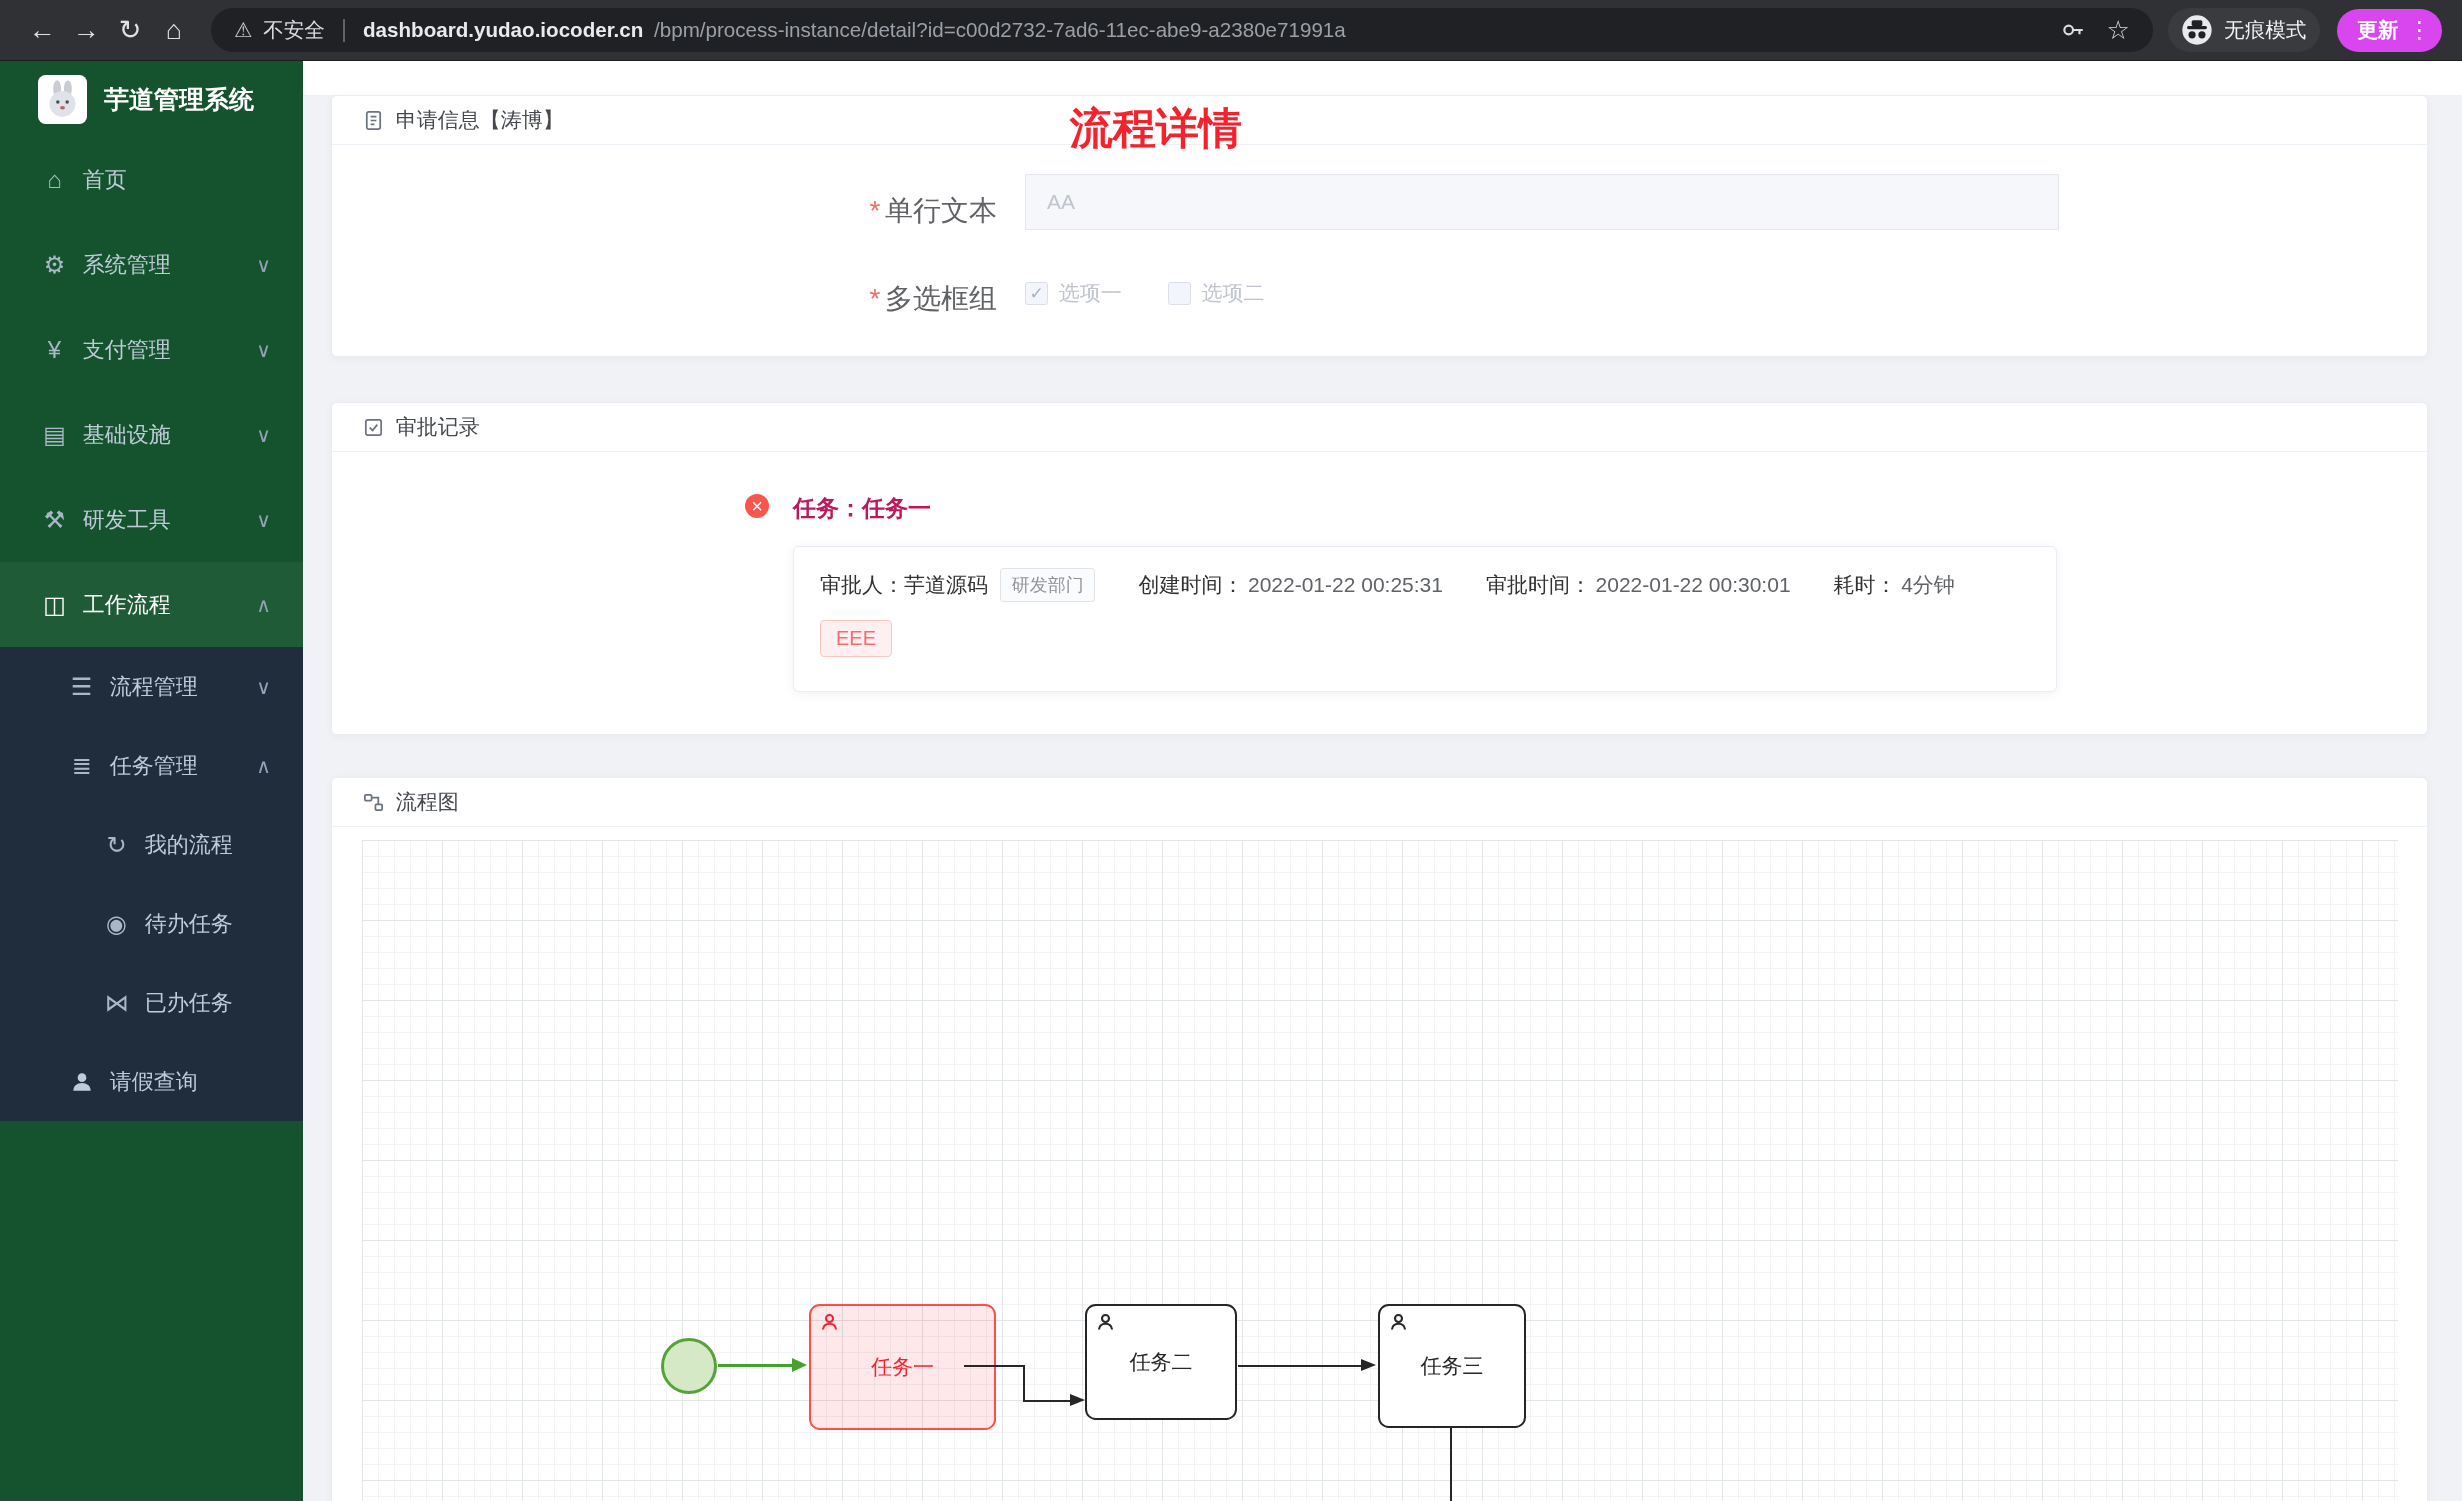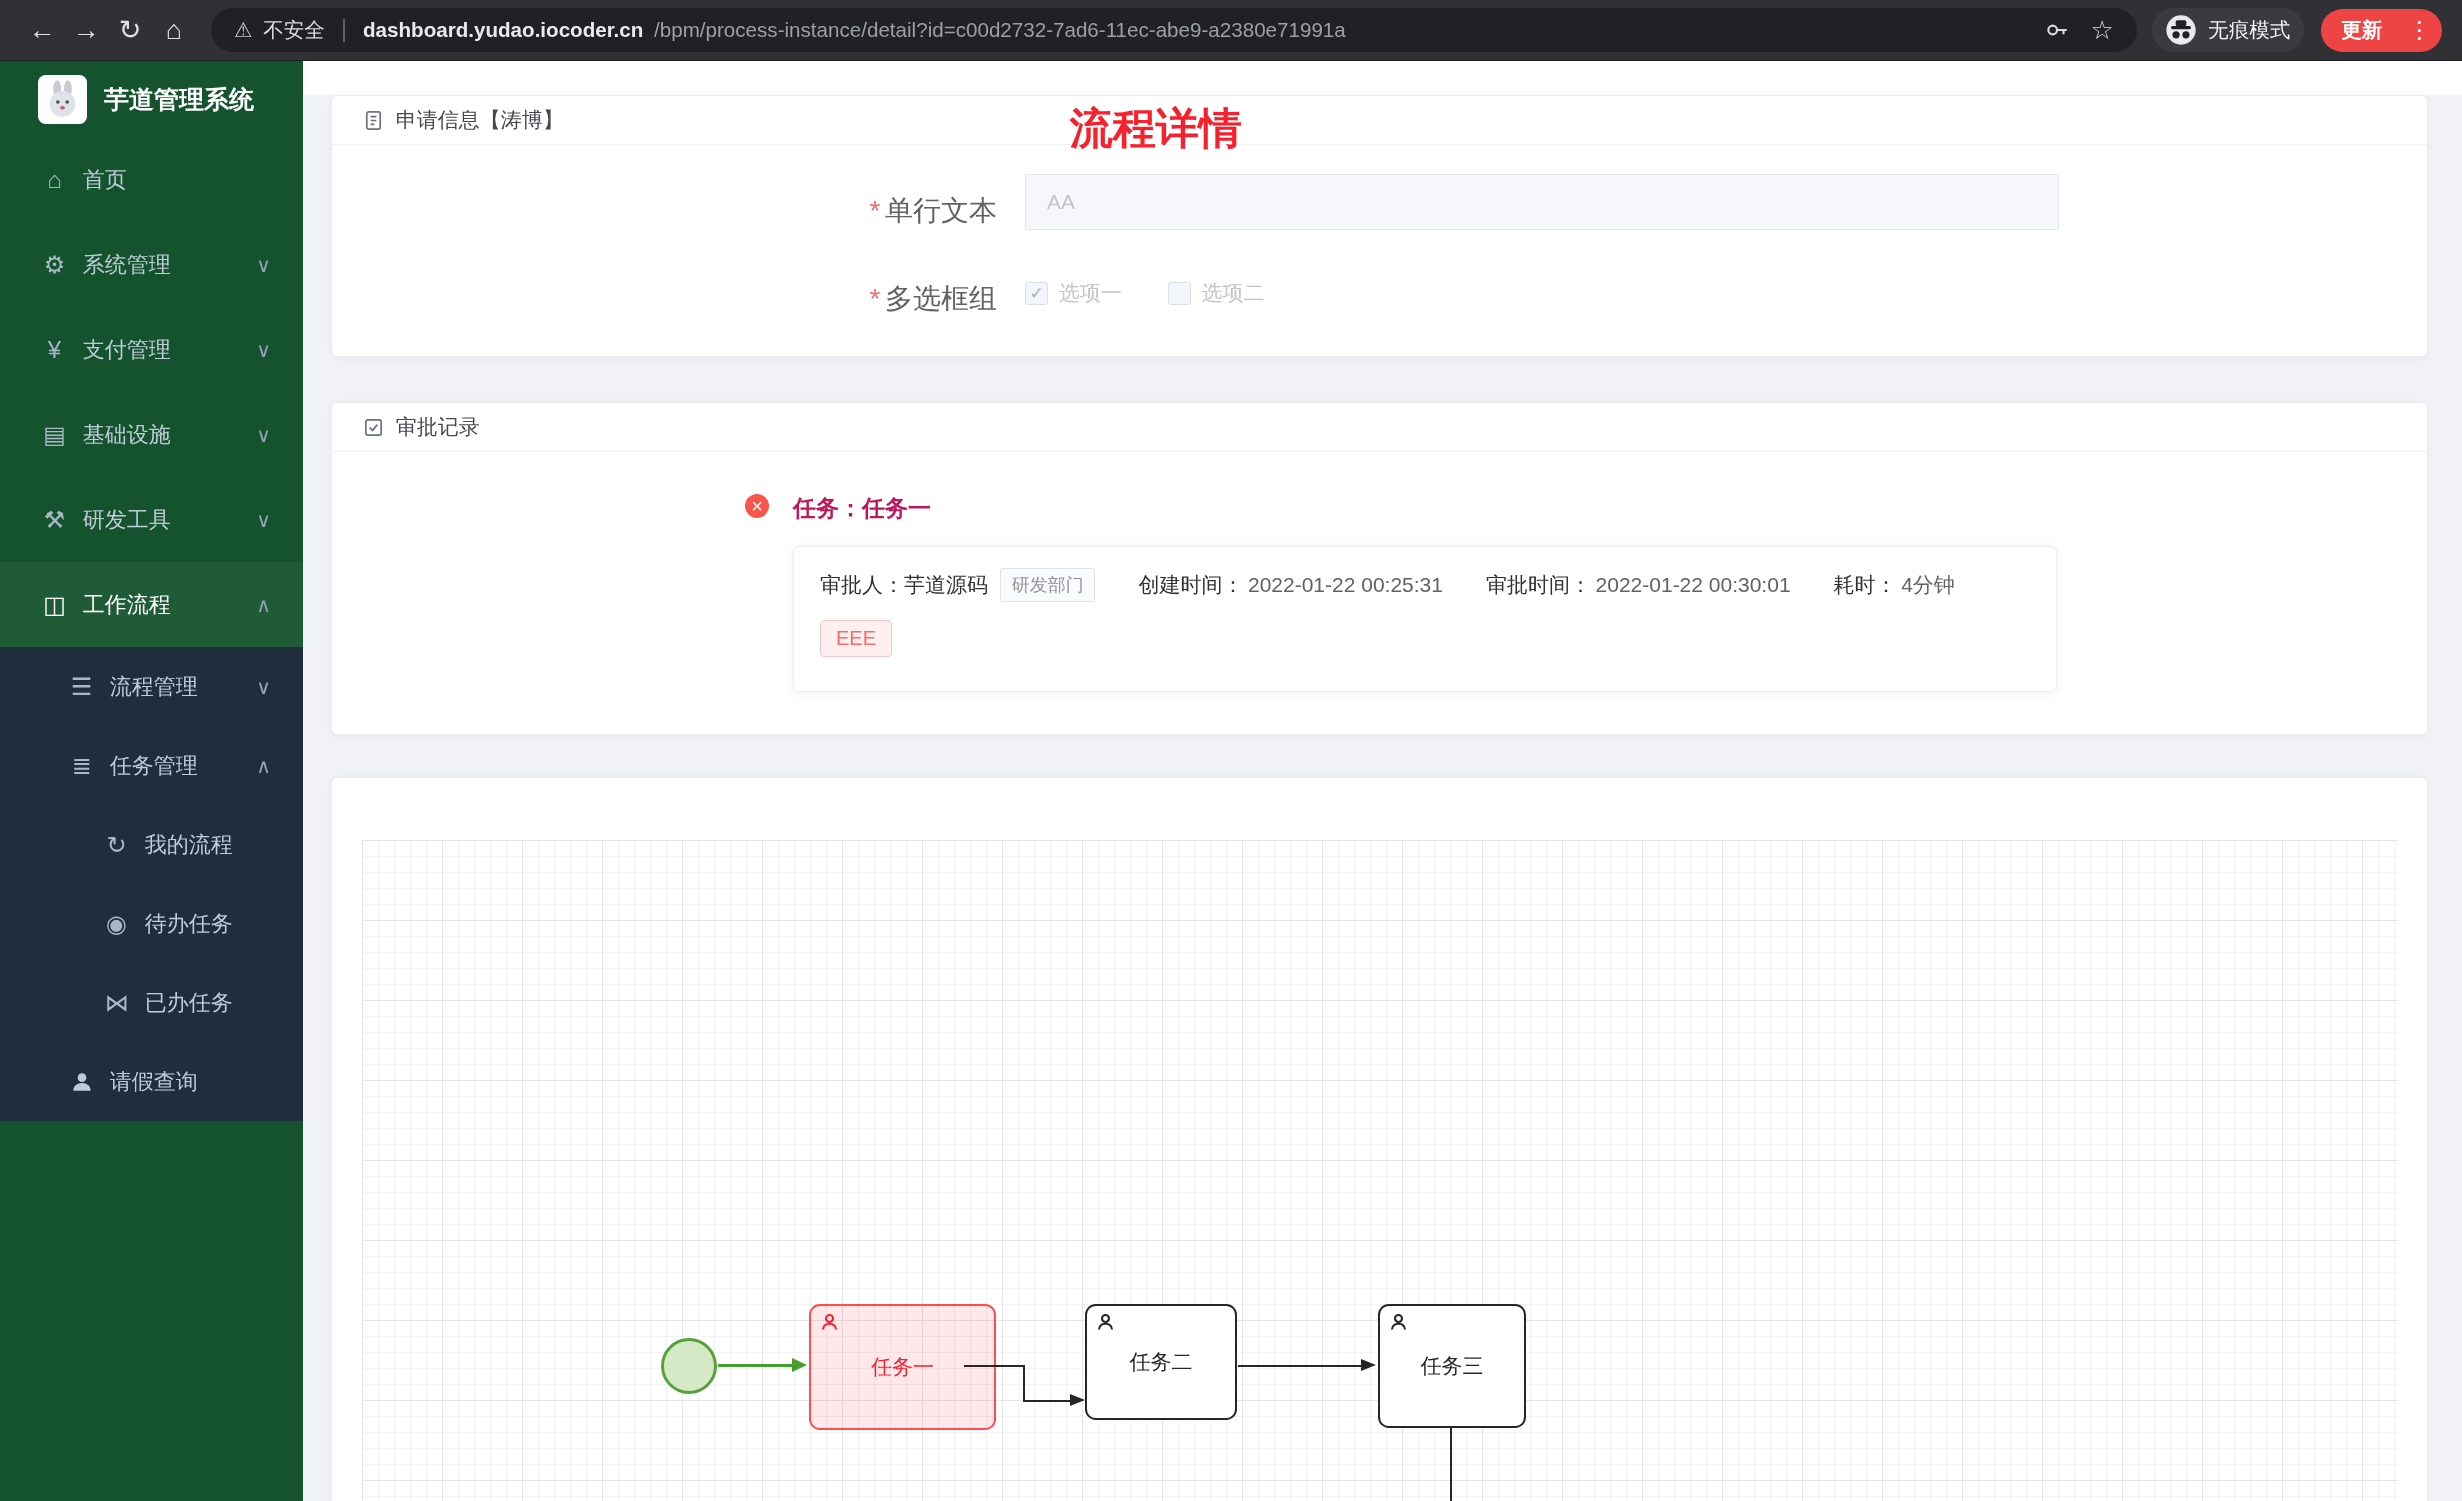--- a/index.html
+++ b/index.html
@@ -19,22 +19,22 @@
   .omni-sep { width:1.5px; height:23px; background:#5f6368; margin:0 7.6px; flex:0 0 auto; }
   .url-domain { color:#e8eaed; font-weight:700; white-space:nowrap; }
   .url-path { color:#9aa0a6; white-space:nowrap; overflow:hidden; text-overflow:ellipsis; flex:1 1 auto; }
   .omni-right { margin-left:auto; display:flex; align-items:center; gap:20px; flex:0 0 auto; }
   .key-icon svg { width:26px; height:26px; display:block; }
   .star-icon { font-size:26px; color:#dadce0; }
   .incog-chip { display:flex; align-items:center; gap:10.7px; padding:0 13.7px; height:44px;
                 border-radius:23px; background:#3a3b3f; flex:0 0 auto; }
   .incog-chip svg { width:32px; height:32px; display:block; }
   .incog-label { font-size:20.6px; color:#f1f3f4; white-space:nowrap; }
-  .update-pill { display:flex; align-items:center; gap:25px; height:43px; padding:0 10.7px 0 20px;
-                 margin-left:17px; border-radius:23px; background:#ef4444; color:#fff;
+  .update-pill { display:flex; align-items:center; gap:9px; height:43px; padding:0 10.7px 0 20px;
+                 margin-left:17px; border-radius:23px; background:#d946ef; color:#fff;
                  font-size:20.6px; font-weight:700; flex:0 0 auto; }
   .menu-dots { font-size:24px; font-weight:400; }
 
   
   .sidebar { position:absolute; top:61px; left:0; width:303px; bottom:0; background:#14532d;
              color:#bfcbd9; font-size:22px; z-index:40; }
   .logo-row { height:76px; display:flex; align-items:center; padding-left:38px; gap:17px; }
   .avatar-box { width:49px; height:49px; background:#fff; border-radius:7.6px; display:flex;
                 align-items:center; justify-content:center; overflow:hidden; flex:0 0 auto; }
   .avatar-box svg { width:43px; height:43px; }
@@ -295,20 +295,28 @@
         <span class="meta-val">2022-01-22 00:30:01</span>
         <span class="meta-gap"></span>
         <span>耗时：</span>
         <span class="meta-val">4分钟</span>
       </div>
       <span class="comment-tag">EEE</span>
     </div>
   </div>
 
   <div class="card card3">
+    <div class="card-header">
+      <svg viewBox="0 0 24 24" fill="none" stroke="#6b7280" stroke-width="1.8">
+        <rect x="3" y="4" width="7" height="6" rx="1"></rect>
+          <rect x="14" y="14" width="7" height="6" rx="1"></rect>
+          <path d="M10 7h7v7"></path>
+      </svg>
+      <span>流程图</span>
+    </div>
 
     <div class="bpmn-canvas">
       <div class="start-ev"></div>
 
       <div class="seg green" style="left:356px; top:524px; width:76px; height:3px;"></div>
       <div class="ahead green" style="left:430px; top:518px;"></div>
 
       <div class="task hl" style="left:447px; top:464px; width:187px; height:126px;">
         <svg class="user-ic" viewBox="0 0 24 24" fill="none" stroke="currentColor" stroke-width="2.4">
           <circle cx="12" cy="7.5" r="4"></circle>

